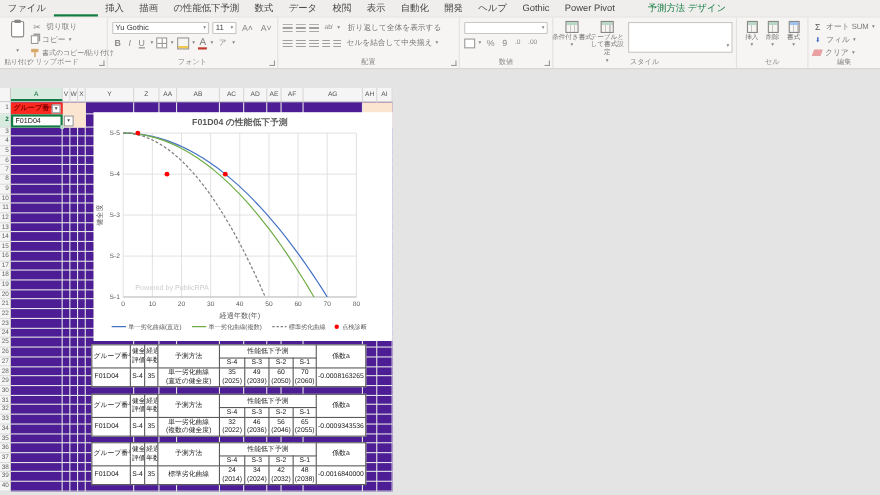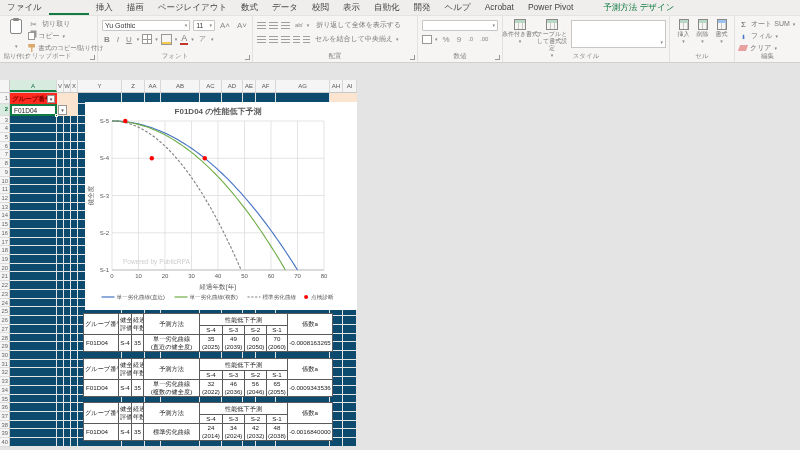--- a/index.html
+++ b/index.html
@@ -49,21 +49,21 @@
   
   .sheet { position:absolute; top:80px; left:0; width:800px; height:370px; background:#E4E4E4; }
   .corner { position:absolute; top:0; left:0; width:10px; height:13px; background:#F5F5F5; border-right:1px solid #C9C9C9; border-bottom:1px solid #C9C9C9; }
   .colheaders { position:absolute; top:0; left:10px; width:347px; height:13px; background:#F5F5F5; border-bottom:1px solid #C9C9C9; }
   .colh { position:absolute; top:0; height:12px; font-size:6px; color:#555; text-align:center; line-height:12px;
           border-right:1px solid #D8D8D8; overflow:hidden; }
   .colh.sel { background:#D7EBDF; color:#0E6E3C; border-bottom:2px solid #107C41; }
   .rowheaders { position:absolute; top:13px; left:0; width:10px; height:354px; background:#F5F5F5; border-right:1px solid #C9C9C9; }
   .rowh { position:absolute; left:0; width:9px; font-size:5.8px; color:#666; text-align:right; padding-right:1px; border-bottom:1px solid #DCDCDC; }
   .rowh.sel { background:#D7EBDF; color:#0E6E3C; font-weight:bold; }
-  .grid { position:absolute; top:13px; left:10px; width:347px; height:354px; background:#0c4a6e; overflow:hidden; }
+  .grid { position:absolute; top:13px; left:10px; width:347px; height:354px; background:#4c1d95; overflow:hidden; }
   .gl { position:absolute; background:#E4E4E4; }
   .cream { position:absolute; background:#FBE5D0; }
 
   .cellA1 { position:absolute; left:0; top:0; width:47px; height:11px; background:#FF2A1F; color:#7E0000;
             font-size:6.5px; font-weight:bold; line-height:11px; padding-left:2px; white-space:nowrap; overflow:hidden; }
   .filterbtn { position:absolute; left:37px; top:1.5px; width:8px; height:8px; background:#fff; border:1px solid #999;
                font-size:5px; line-height:6px; text-align:center; color:#444; }
   .cellA2 { position:absolute; left:0; top:11px; width:47px; height:12px; background:#fff; border:2px solid #107C41;
             font-size:6.5px; color:#222; line-height:9px; padding-left:2px; }
   .fillhandle { position:absolute; left:44.5px; top:21px; width:3px; height:3px; background:#107C41; border:0.5px solid #fff; }
@@ -80,29 +80,29 @@
 </head>
 <body>
 
 <div class="app">
 
   <div class="tabbar" id="tabbar">
       <span class="tab">ファイル</span>
       <span class="tab sel">ホーム</span>
       <span class="tab">挿入</span>
       <span class="tab">描画</span>
-      <span class="tab">ページレイアウト</span>
+      <span class="tab">の性能低下予測</span>
       <span class="tab">数式</span>
       <span class="tab">データ</span>
       <span class="tab">校閲</span>
       <span class="tab">表示</span>
       <span class="tab">自動化</span>
       <span class="tab">開発</span>
       <span class="tab">ヘルプ</span>
-      <span class="tab">Acrobat</span>
+      <span class="tab">Gothic</span>
       <span class="tab">Power Pivot</span>
       <span class="tab ctx">予測方法 デザイン</span>
     </div>
 
   <div class="ribbon">
 
     <div class="rgroup" style="width:98px;">
       <div style="display:flex;">
         <div style="width:26px;">
           <div class="clip"></div>

